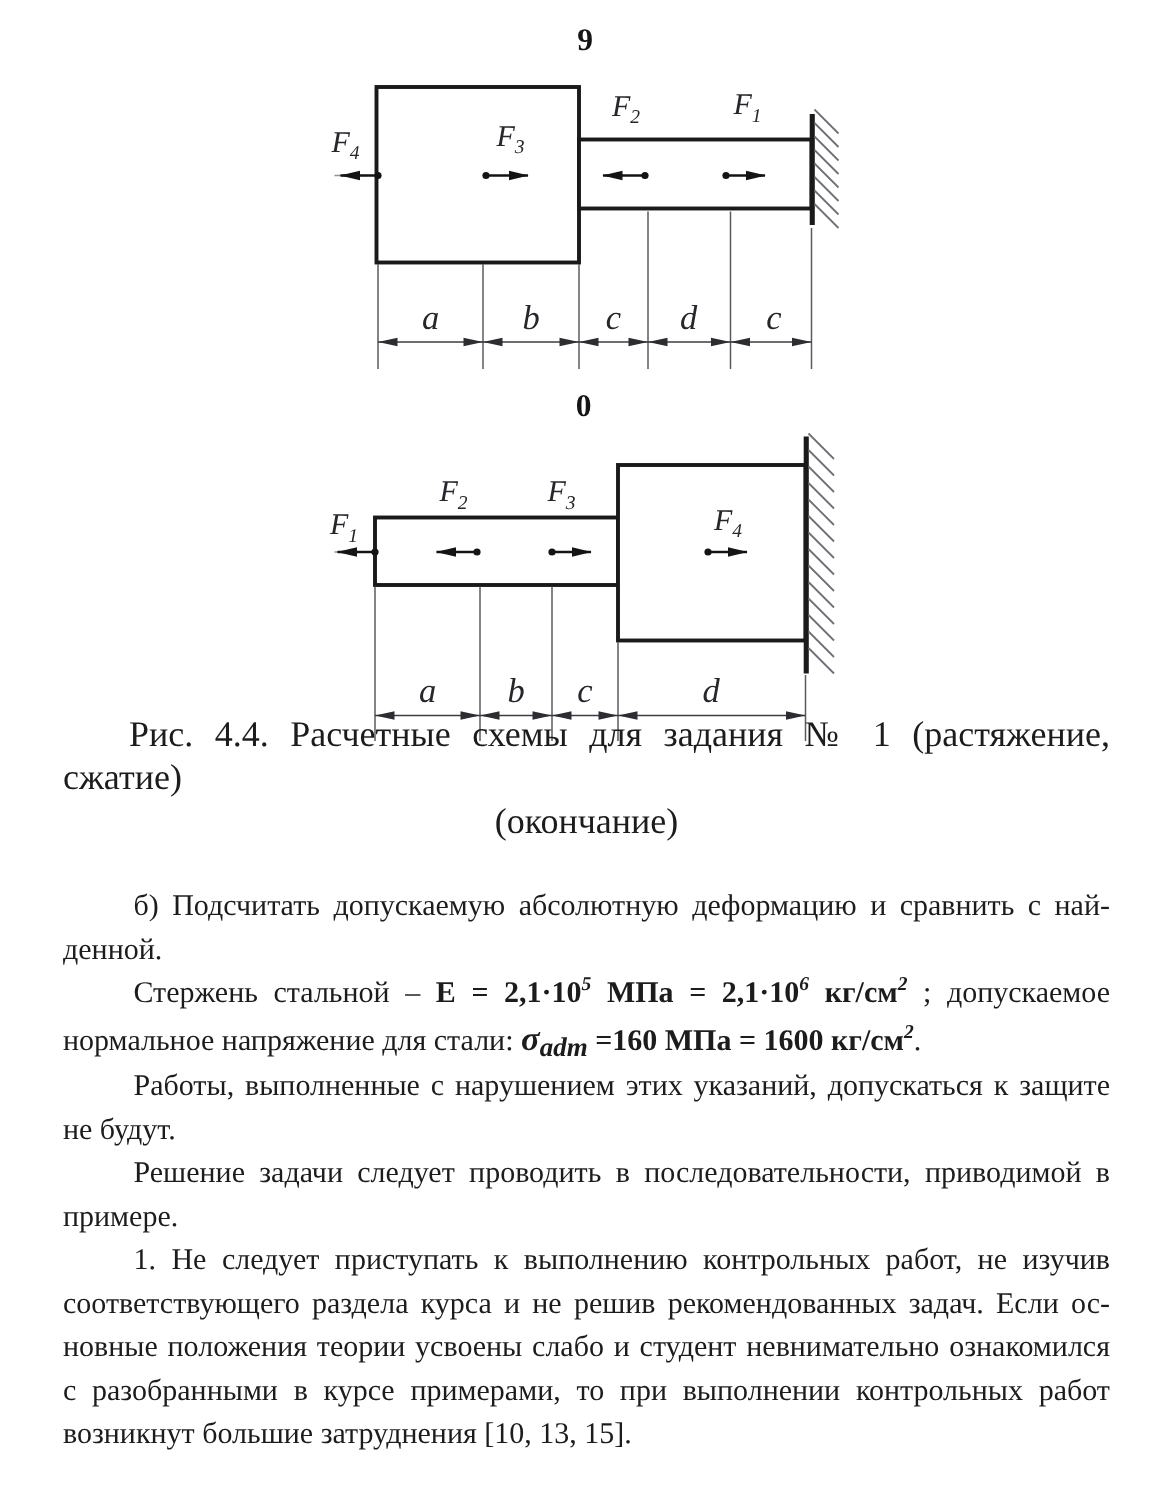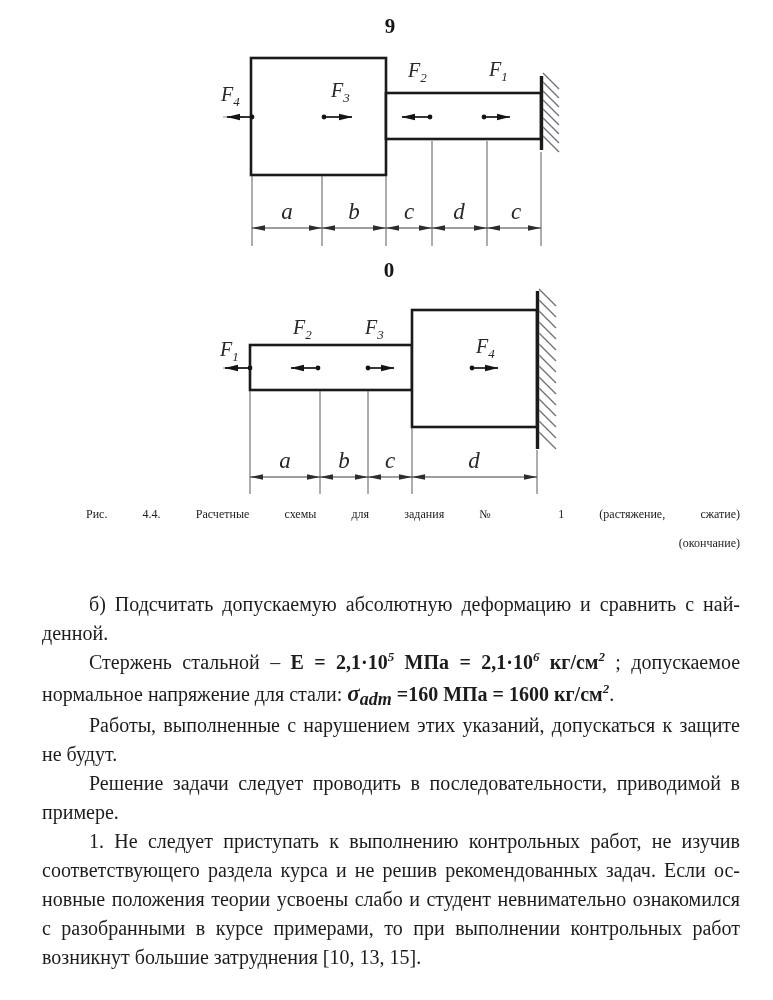--- a/index.html
+++ b/index.html
@@ -25,25 +25,25 @@
   .hatch   { stroke: #6f6f78; stroke-width: 1.2; }
   .axis    { stroke: #909096; stroke-width: 1; stroke-dasharray: 22 5 2 5; }
   .farrow  { stroke: #141414; stroke-width: 1.7; }
   .fdot    { fill: #141414; }
   .ext     { stroke: #5a5a60; stroke-width: 1; }
   .dim     { stroke: #3c3c42; stroke-width: 1; }
   .dah     { fill: #2c2c32; }
 
   
   .caption {
-    position: absolute; left: 42px; top: 500px; width: 698px;
-    font-size: 12px; line-height: 29px;
+    position: absolute; left: 42px; top: 476px; width: 698px;
+    font-size: 24px; line-height: 29px;
   }
   .cap-line1 { text-align: justify; text-align-last: justify; text-indent: 44px; }
-  .cap-line2 { text-align: right; }
+  .cap-line2 { text-align: center; }
 
   
   .bodytext {
     position: absolute; left: 42px; top: 590px; width: 698px;
     font-size: 20px; line-height: 29px; text-align: justify;
   }
   .bodytext p { margin: 0; text-indent: 47px; }
   .bi    { font-weight: bold; }
   .sigma { font-weight: bold; font-style: italic; font-size: 23px; }
   .supf  { font-weight: bold; font-style: italic; font-size: 13px; position: relative; top: -8px; }

